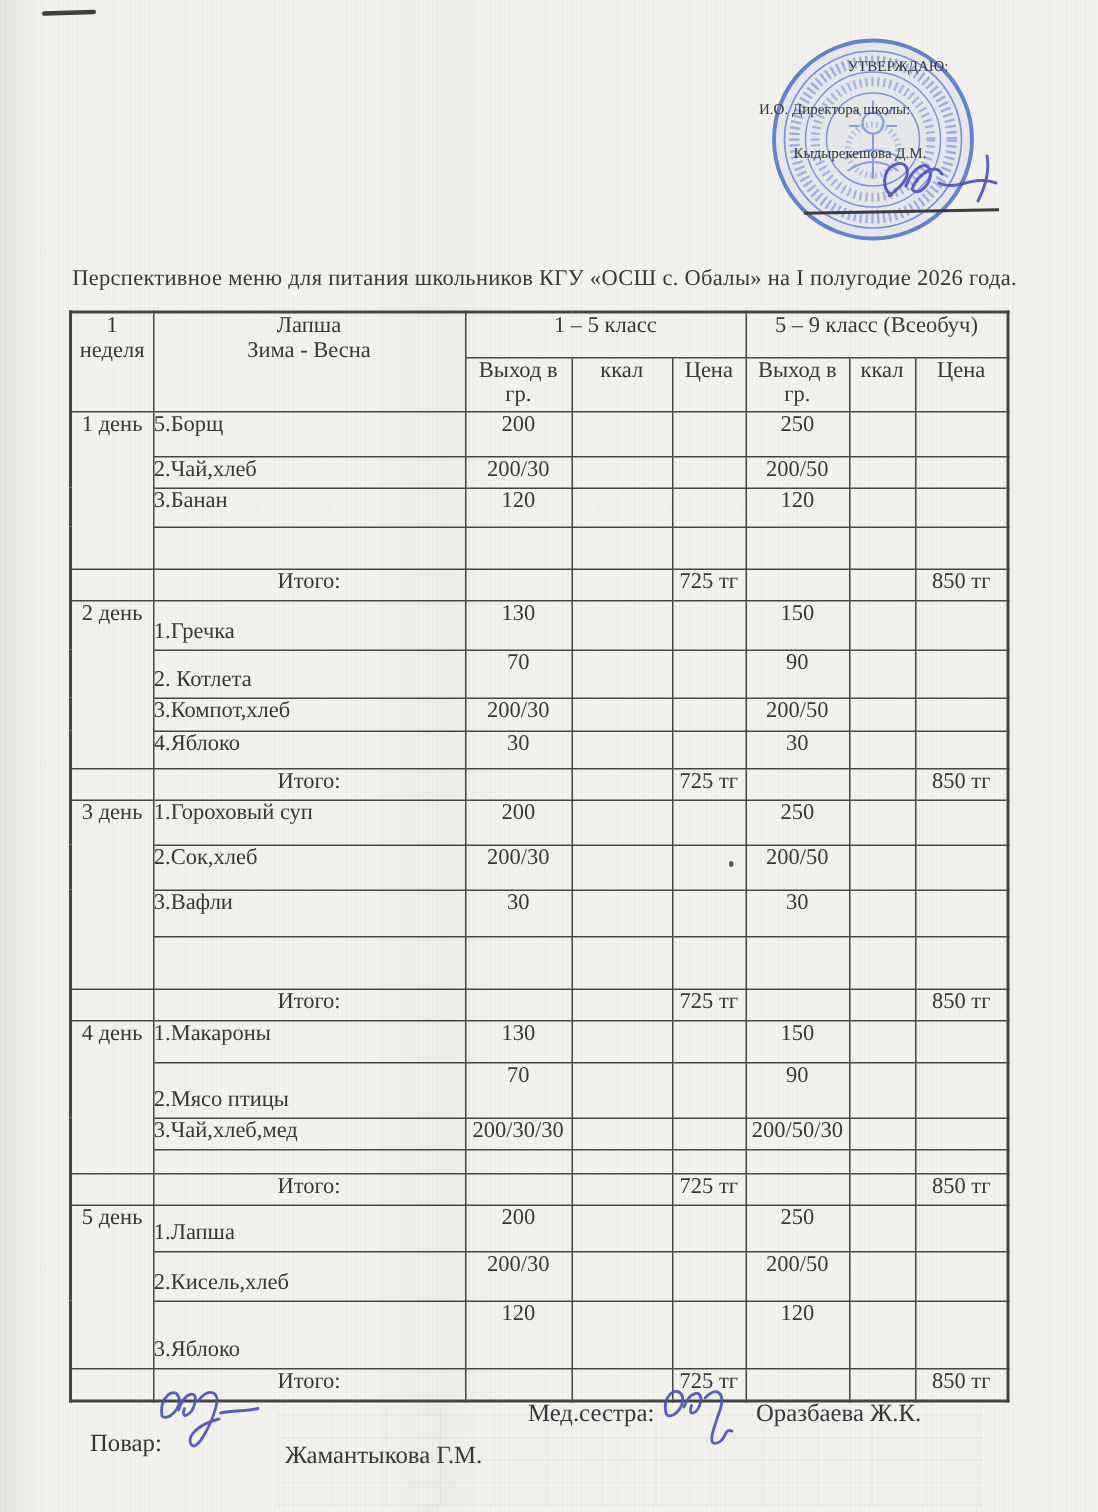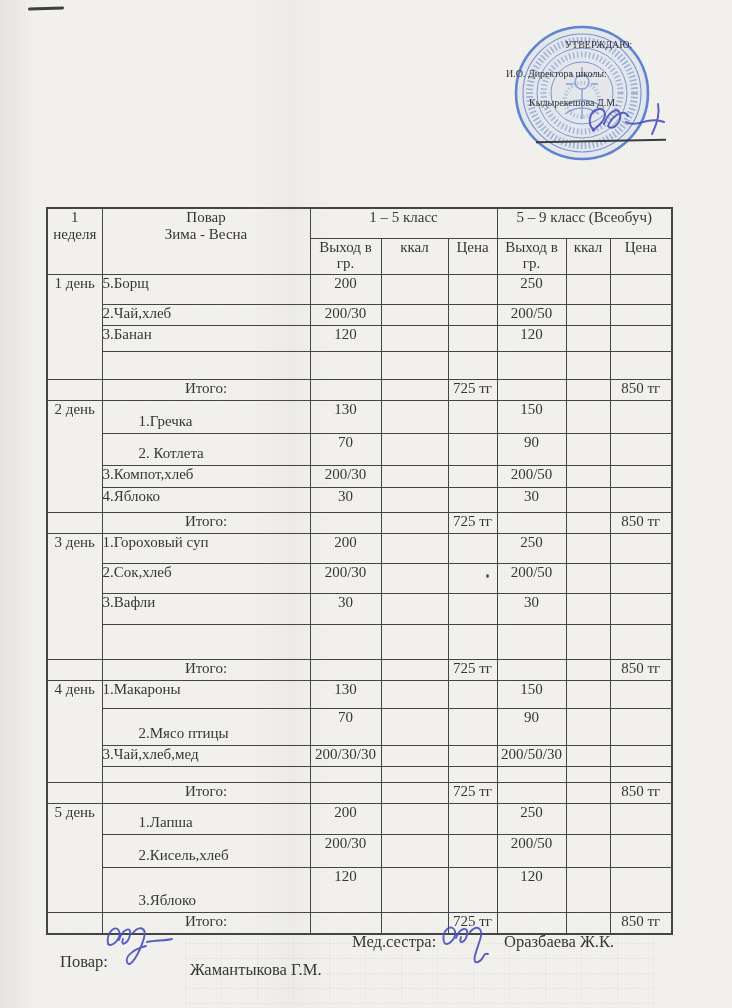--- a/index.html
+++ b/index.html
@@ -23,21 +23,21 @@
   .sig-director{position:absolute;left:580px;top:96px;width:100px;height:48px;}
   
   .doc-title{position:absolute;left:0;top:178px;width:726px;text-align:center;font-size:15px;letter-spacing:.2px;}
   
   table.menu{position:absolute;left:46px;top:207px;border-collapse:collapse;table-layout:fixed;width:627px;font-size:15px;line-height:1.12;}
   table.menu td,table.menu th{border:1px solid #454545;font-weight:normal;padding:0;vertical-align:top;overflow:hidden;}
   table.menu{border:2px solid #454545;}
   th.hc{text-align:center;vertical-align:middle;padding:1px 2px;}
   td.day{ text-align:center;padding-top:3px;}
   td.dish{padding:2px 0 0 5px;}
-  tr.lb td.dish{vertical-align:bottom;padding-bottom:3px;padding-left:36px;}
+  tr.lb td.dish{vertical-align:bottom;padding-bottom:3px;}
   td.v{text-align:center;padding-top:1px;position:relative;}
   td.tl{text-align:center;padding:2px 6px 2px 0;}
   tr.total td{height:20px;}
   .speck{position:absolute;right:8px;top:10px;width:3px;height:4px;background:#5a5a5a;border-radius:50%;}
   
   .footer{position:absolute;left:0;top:926px;width:732px;height:60px;font-size:16.5px;}
   .footer .t{position:absolute;top:6px;}
   .f-povar{left:60px;margin-top:20px;} .f-cook{left:190px;margin-top:28px;} .f-med{left:352px;} .f-nurse{left:504px;}
   .sig-cook{position:absolute;left:102px;top:-8px;width:84px;height:58px;}
   .sig-nurse{position:absolute;left:436px;top:-12px;width:64px;height:60px;}
@@ -79,36 +79,37 @@
     <svg class="sig-director" viewBox="0 0 100 48">
       <g stroke="#4a52bd" stroke-width="2" fill="none" stroke-linecap="round" opacity=".9">
         <path d="M14 34 C8 30 8 18 16 14 C24 10 28 18 22 26 C17 32 10 36 14 34 Z"></path>
         <path d="M24 28 C28 16 38 10 40 18 C42 26 32 36 28 30 C32 20 44 12 48 20"></path>
         <path d="M46 26 C56 32 70 20 84 26 M78 8 C80 18 76 30 72 38"></path>
       </g>
     </svg>
     <div class="sig-line"></div>
   </div>
 
+  <div class="doc-title">Перспективное меню для питания школьников КГУ «ОСШ с. Обалы» на I полугодие 2026 года.</div>
 
   <table class="menu">
     <colgroup>
       <col style="width:55px">
         <col style="width:208px">
         <col style="width:71px">
         <col style="width:67px">
       <col style="width:49px">
         <col style="width:69px">
         <col style="width:44px">
         <col style="width:62px">
     </colgroup>
     <tbody>
       <tr style="height:30px">
         <th class="hc" rowspan="2"><span>1</span><br><span>неделя</span></th>
-        <th class="hc" rowspan="2"><span>Повар</span><br><span>Зима  - Весна</span></th>
+        <th class="hc" rowspan="2"><span>Лапша</span><br><span>Зима  - Весна</span></th>
         <th class="hc" colspan="3">1 – 5 класс</th>
         <th class="hc" colspan="3">5 – 9 класс (Всеобуч)</th>
       </tr>
       <tr style="height:36px">
         <th class="hc">Выход в гр.</th>
         <th class="hc">ккал</th>
         <th class="hc">Цена</th>
         <th class="hc">Выход в гр.</th>
         <th class="hc">ккал</th>
         <th class="hc">Цена</th>

